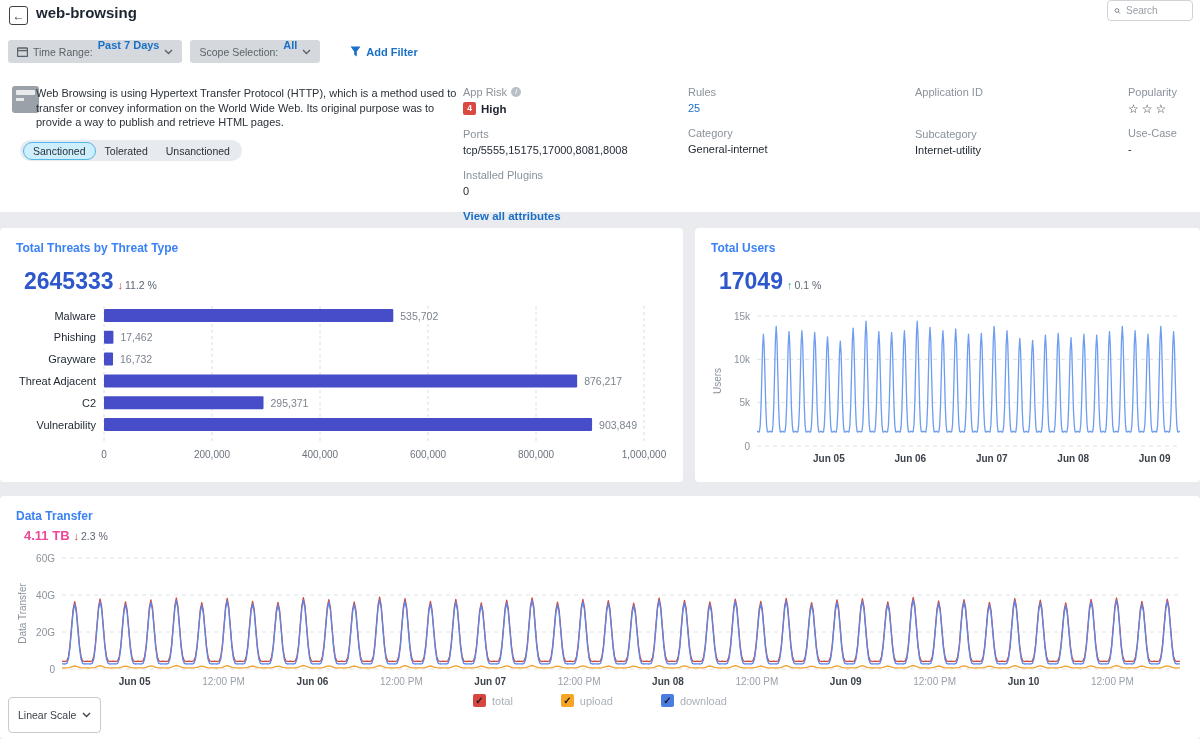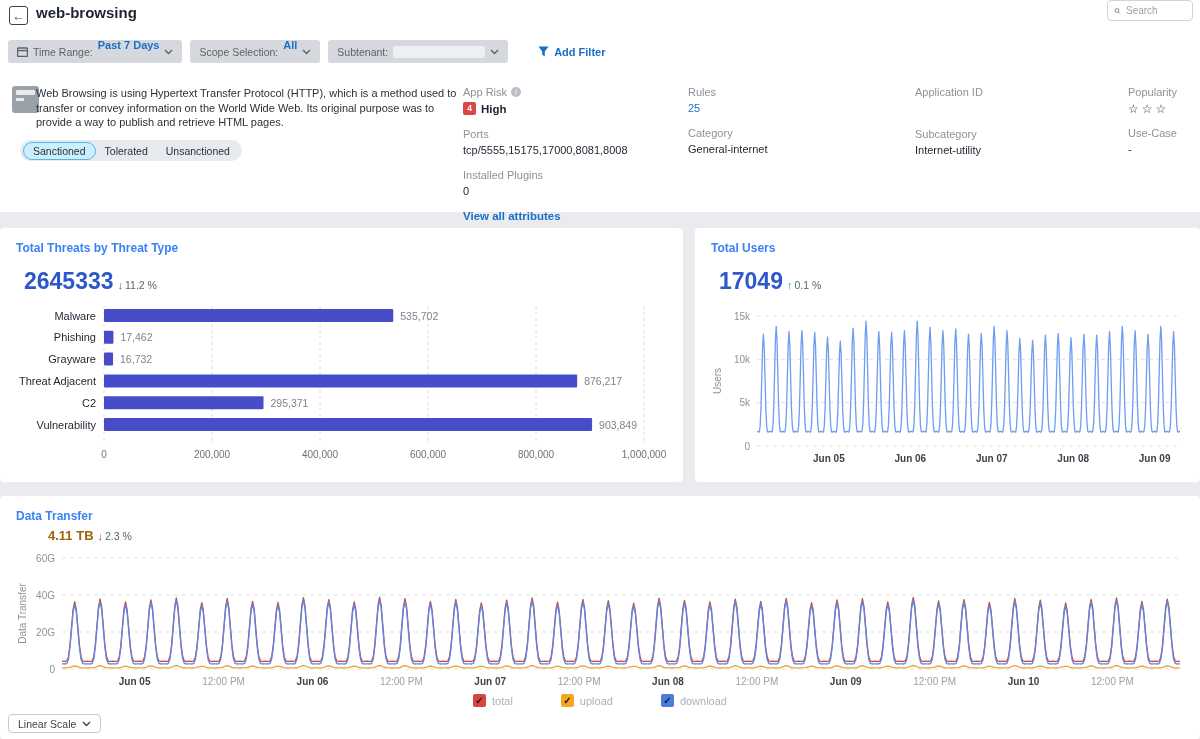--- a/index.html
+++ b/index.html
@@ -56,34 +56,34 @@
   .link { color:#1a6fc9; font-size:11.5px; font-weight:700; cursor:pointer; }
   .stars { font-size:12px; letter-spacing:3px; color:#2f353c; margin-bottom:11px; }
   
   .cards-row { display:flex; gap:12px; margin-top:16px; height:254px; }
   .card { background:#fff; border-radius:4px; position:relative; overflow:hidden; }
   .card-threats { width:683px; }
   .card-users { width:505px; }
   .card-title { position:absolute; left:16px; top:13px; font-size:12px; font-weight:700; color:#3b82f6; }
   .big-row { position:absolute; left:24px; top:40px; display:flex; align-items:baseline; gap:4px; }
   .big-num { font-size:23px; font-weight:700; color:#2e57cb; }
-  .big-num.dark { font-size:13px; color:#a16207;margin-left:24px; }
+  .big-num.dark { font-size:13px; color:#ec4899; }
   .trend { font-size:10.5px; color:#5b6570; display:flex; align-items:center; gap:2px; }
   .trend .arrow { font-size:11px; font-weight:700; }
   .trend.down .arrow { color:#c8453c; }
   .trend.up .arrow { color:#27a583; }
   .chart-svg { position:absolute; left:16px; }
   .card-transfer { margin-top:14px; height:243px; width:1200px; }
   .legend { position:absolute; left:0; right:0; top:198px; display:flex; justify-content:center; gap:48px; }
   .legend-item { display:flex; align-items:center; gap:6px; cursor:pointer; }
   .swatch { width:13px; height:13px; border-radius:2px; color:#15181c; font-size:10px;
     font-weight:700; text-align:center; line-height:13px; }
   .legend-label { font-size:11px; color:#a9b1b9; }
   .scale-btn { position:absolute; left:8px; bottom:6px; background:#fff; border:1px solid #c6cbd0;
-    border-radius:4px; height:19px; padding:0 9px; font-size:10.5px; color:#3c434b;
+    border-radius:4px; height:36px; padding:0 9px; font-size:10.5px; color:#3c434b;
     display:flex; align-items:center; gap:6px; cursor:pointer; font-family:"Liberation Sans", sans-serif; }
 </style>
 </head>
 <body>
 
 <div class="white-top">
   <div class="hdr">
     <button class="back-btn">←</button>
     <div class="page-title">web-browsing</div>
     <div class="search-box">
@@ -103,27 +103,20 @@
         </svg>
       <span>Time Range:</span>
       <span class="val">Past 7 Days</span>
       <svg class="chev" viewBox="0 0 9 6">
           <polyline points="1,1 4.5,4.5 8,1" fill="none" stroke="#59626b" stroke-width="1.4"></polyline>
         </svg>
     </button>
     <button class="fbtn">
       <span>Scope Selection:</span>
       <span class="val">All</span>
-      <svg class="chev" viewBox="0 0 9 6">
-          <polyline points="1,1 4.5,4.5 8,1" fill="none" stroke="#59626b" stroke-width="1.4"></polyline>
-        </svg>
-    </button>
-    <button class="fbtn">
-      <span>Subtenant:</span>
-      <span class="redact"></span>
       <svg class="chev" viewBox="0 0 9 6">
           <polyline points="1,1 4.5,4.5 8,1" fill="none" stroke="#59626b" stroke-width="1.4"></polyline>
         </svg>
     </button>
     <button class="add-filter">
       <svg width="11" height="11" viewBox="0 0 11 11">
           <path d="M0.5 0.5 H10.5 L6.8 5.5 V10.5 L4.2 8.8 V5.5 Z" fill="#1a6fc9"></path>
         </svg>
       <span>Add Filter</span>
     </button>

